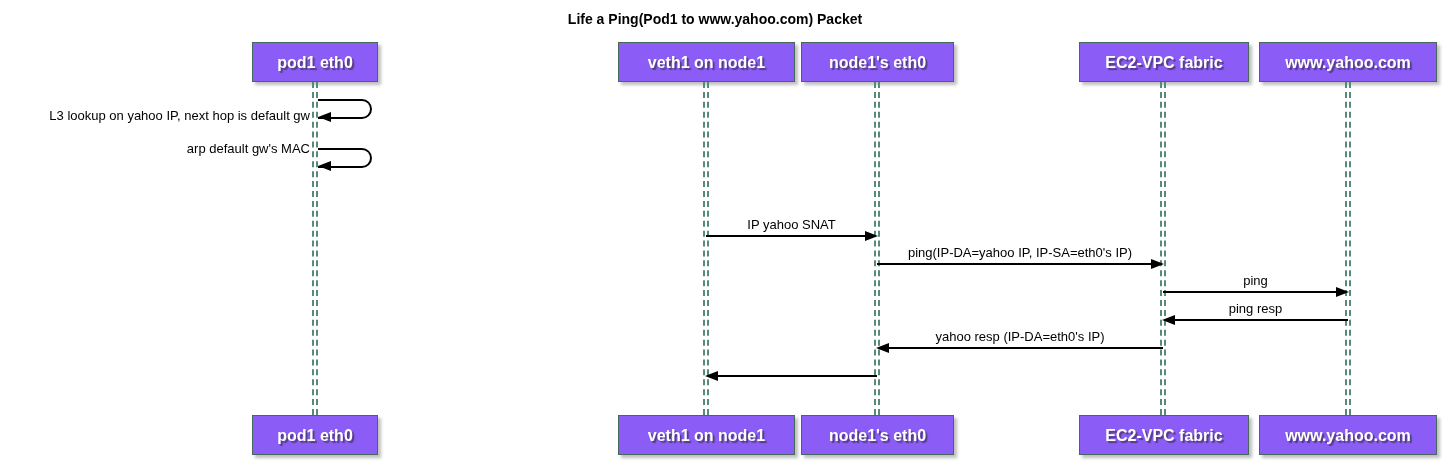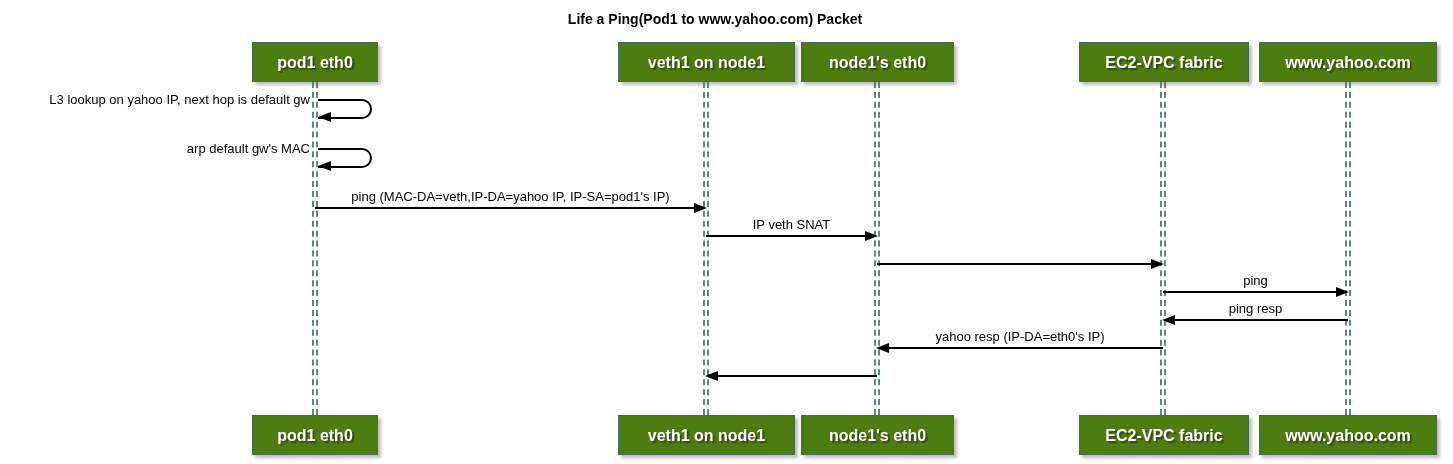--- a/index.html
+++ b/index.html
@@ -17,21 +17,21 @@
     text-align: center;
     font-size: 14px;
     font-weight: bold;
     color: #000000;
   }
   .participant {
     position: absolute;
     height: 40px;
     line-height: 40px;
     text-align: center;
-    background: #4d7c0f;
+    background: #8b5cf6;
     border: 1px solid #44685A;
     box-sizing: border-box;
     color: #ffffff;
     font-size: 16px;
     font-weight: bold;
     text-shadow: 2px 2px 1px rgba(35,35,35,0.55);
     box-shadow: 3px 3px 3px rgba(0,0,0,0.25);
   }
   .participant.top { top: 42px; }
   .participant.bottom { top: 415px; }
@@ -91,20 +91,21 @@
   }
   .selflbl {
     position: absolute;
     left: 0;
     width: 310px;
     height: 16px; line-height: 16px;
     text-align: right;
     font-size: 13px;
     color: #000000;
     white-space: nowrap;
+    margin-top: 16px;
   }
 </style>
 </head>
 <body>
 
 <div id="canvas">
 
   <div class="title">Life a Ping(Pod1 to www.yahoo.com) Packet</div>
 
   <div class="participant top" style="left:252px;width:126px">pod1 eth0</div>
@@ -116,37 +117,33 @@
   <div class="lifeline" style="left:312px"></div>
   <div class="lifeline" style="left:703px"></div>
   <div class="lifeline" style="left:874px"></div>
   <div class="lifeline" style="left:1160px"></div>
   <div class="lifeline" style="left:1345px"></div>
 
   <div class="selflbl" style="top:92px">L3 lookup on yahoo IP, next hop is default gw</div>
   <div class="selfloop" style="top:99px"></div>
   <div class="selfhead" style="top:112px"></div>
 
-  <div class="selflbl" style="top:141px">arp default gw's MAC</div>
+  <div class="selflbl" style="top:125px">arp default gw's MAC</div>
   <div class="selfloop" style="top:148px"></div>
   <div class="selfhead" style="top:161px"></div>
 
-  <div class="msg right" style="left:315px;top:188px;width:391px">
-    <span class="lbl">ping (MAC-DA=veth,IP-DA=yahoo IP, IP-SA=pod1's IP)</span>
-    <span class="line"></span>
-    <span class="head"></span>
-  </div>
 
   <div class="msg right" style="left:706px;top:216px;width:171px">
-    <span class="lbl">IP veth SNAT</span>
+    <span class="lbl">IP yahoo SNAT</span>
     <span class="line"></span>
     <span class="head"></span>
   </div>
 
   <div class="msg right" style="left:877px;top:244px;width:286px">
+    <span class="lbl">ping(IP-DA=yahoo IP, IP-SA=eth0's IP)</span>
     <span class="line"></span>
     <span class="head"></span>
   </div>
 
   <div class="msg left" style="left:1163px;top:300px;width:185px">
     <span class="lbl">ping resp</span>
     <span class="line"></span>
     <span class="head"></span>
   </div>
 

